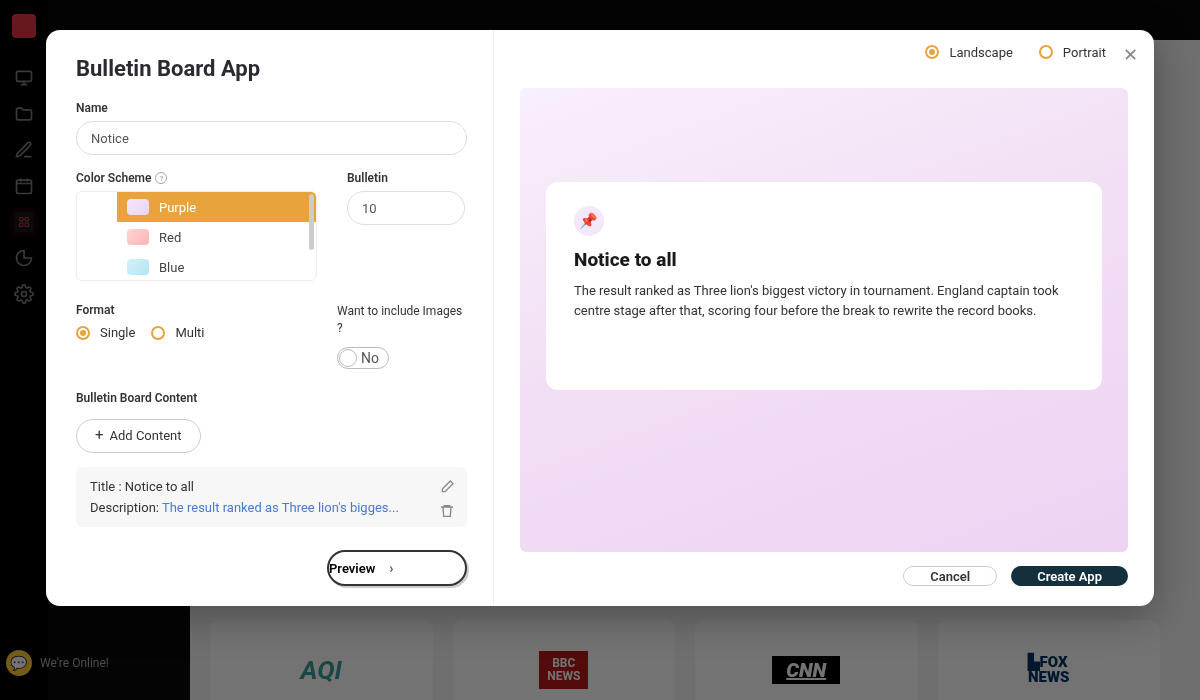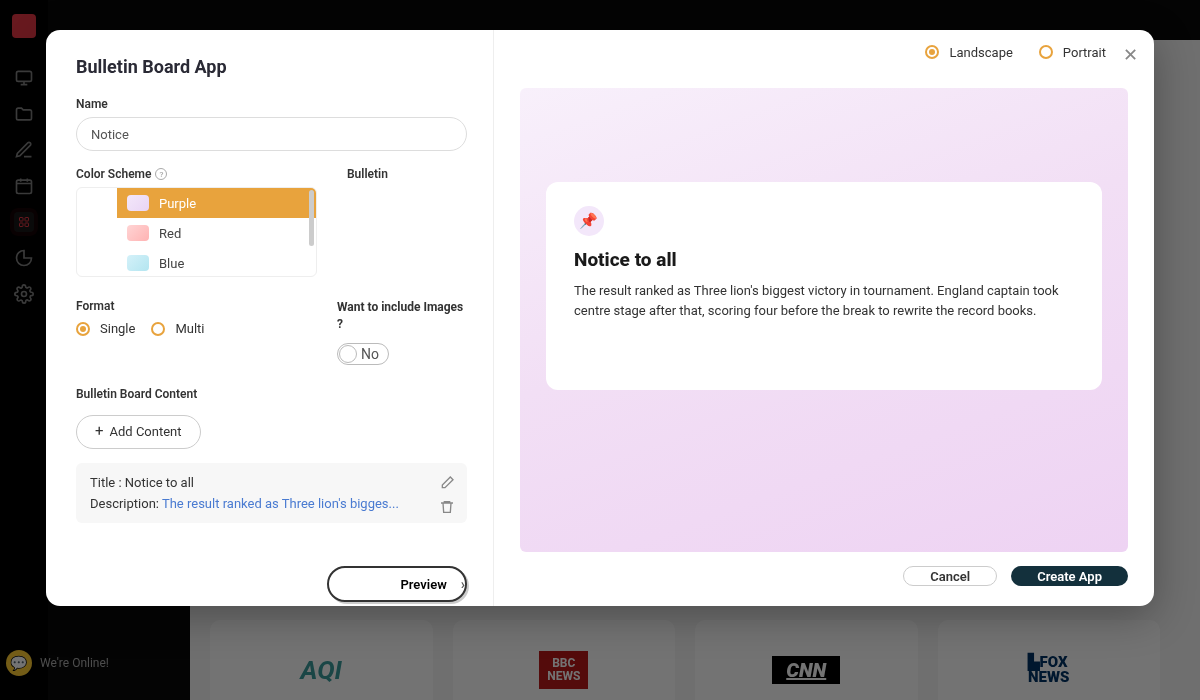--- a/index.html
+++ b/index.html
@@ -23,21 +23,21 @@
 .bg-card.fox span{ font-weight:900; font-size:15px; line-height:1; text-align:left; }
 .chat-badge { position:absolute; left:6px; bottom:24px; display:flex; align-items:center; gap:8px; color:#aaa; font-size:12px;}
 .chat-badge .dot { width:26px; height:26px; background:#ffcc33; border-radius:50%; display:flex; align-items:center; justify-content:center; color:#fff; font-size:14px;}
 .overlay { position:absolute; inset:0; background:rgba(0,0,0,0.55); }
 
 
 .modal { position:absolute; left:46px; top:30px; width:1108px; height:576px; background:#fff; border-radius:14px; display:flex; box-shadow:0 10px 40px rgba(0,0,0,0.3); }
 .modal-left { width:448px; padding:26px 26px 20px 30px; position:relative; border-right:1px solid #eee; }
 .modal-right { flex:1; padding:20px 26px 20px 26px; position:relative; display:flex; flex-direction:column; }
 
-.modal-title { font-size:18px; font-weight:700; color:#2a2a35; margin-bottom:20px; }
+.modal-title { font-size:22px; font-weight:700; color:#2a2a35; margin-bottom:20px; }
 
 .field-label { font-size:12px; font-weight:600; color:#333; margin-bottom:6px; display:flex; align-items:center; gap:4px;}
 .text-input { width:100%; height:34px; border:1px solid #ddd; border-radius:20px; padding:0 14px; font-size:13px; color:#555; outline:none; }
 
 .row { display:flex; gap:30px; margin-top:16px; }
 .col { flex:1; }
 .col-fixed { width:120px; }
 
 .color-list { border:1px solid #eee; border-radius:6px; overflow:hidden; position:relative; height:90px;padding-left:40px; }
 .color-list::after { content:""; position:absolute; right:2px; top:2px; width:5px; height:56px; background:#ccc; border-radius:3px; }
@@ -48,34 +48,34 @@
 .swatch.red { background:linear-gradient(135deg,#ffd4d4,#ffb3b3); }
 .swatch.blue { background:linear-gradient(135deg,#d4f1f9,#b3e5f0); }
 
 .duration-input { width:118px; height:34px; border:1px solid #ddd; border-radius:20px; padding:0 14px; font-size:13px; color:#555; outline:none;}
 
 .radio-row { display:flex; gap:16px; margin-top:8px; }
 .radio-opt { display:flex; align-items:center; gap:10px; font-size:13px; color:#333; cursor:pointer;}
 .radio-circle { width:14px; height:14px; border:2px solid #e8a33d; border-radius:50%; display:flex; align-items:center; justify-content:center;}
 .radio-circle.checked::after { content:""; width:6px; height:6px; background:#e8a33d; border-radius:50%; }
 
-.images-q { font-size:12px; font-weight:700; color:#333; line-height:1.4; }
+.images-q { font-size:12px; font-weight:400; color:#333; line-height:1.4; }
 .toggle { margin-top:10px; width:52px; height:22px; border:1px solid #bbb; border-radius:12px; display:flex; align-items:center; padding:1px; font-size:14px; color:#555; cursor:pointer; }
 .toggle .knob { width:18px; height:18px; background:#fff; border:1px solid #bbb; border-radius:50%; margin-right:4px;}
 
 .add-content-btn { margin-top:8px; height:34px; padding:0 18px; border:1px solid #ccc; border-radius:20px; background:#fff; display:inline-flex; align-items:center; gap:6px; font-size:13px; color:#333; cursor:pointer;}
 .plus-ic { font-size:15px; line-height:1; }
 
 .content-card { margin-top:14px; background:#f7f7f7; border-radius:6px; padding:12px 14px; position:relative; font-size:13px; color:#333;}
 .content-card .row1 { margin-bottom:6px; }
 .content-card .desc-text { color:#4a7bd1; }
 .edit-icon, .del-icon { position:absolute; right:12px; width:16px; height:16px; color:#888; cursor:pointer; }
 .edit-icon { top:12px; } .del-icon { top:36px; }
 
-.preview-btn { position:absolute; right:26px; bottom:4px; width:140px; height:36px; border:2px solid #333; border-radius:20px; background:#fff; display:flex; align-items:center; justify-content:flex-end; gap:14px; font-size:13px; font-weight:600; cursor:pointer; box-shadow:2px 2px 0 rgba(0,0,0,0.2); }
+.preview-btn { position:absolute; right:26px; bottom:20px; width:140px; height:36px; border:2px solid #333; border-radius:20px; background:#fff; display:flex; align-items:center; justify-content:flex-start; gap:14px; font-size:13px; font-weight:600; cursor:pointer; box-shadow:2px 2px 0 rgba(0,0,0,0.2); }
 .chev { font-size:14px; color:#555; }
 
 
 .orient-row { position:absolute; top:-2px; right:48px; display:flex; gap:26px; align-items:center; height:48px;}
 .close-x { position:absolute; top:14px; right:16px; font-size:18px; color:#888; cursor:pointer; }
 
 .preview-pane { flex:1; margin-top:38px; background:linear-gradient(160deg,#f8f0fb 0%,#f2dff5 45%,#eed3f3 100%); border-radius:6px; padding:94px 26px 30px; display:flex; align-items:flex-start; justify-content:center;}
 .preview-card { width:100%; max-width:580px; background:#fff; border-radius:12px; padding:24px 28px 70px; }
 .pin-badge { width:30px; height:30px; background:#f3e7fa; border-radius:50%; display:flex; align-items:center; justify-content:center; color:#a23bce; font-size:15px; margin-bottom:12px;}
 .preview-title { font-size:19px; font-weight:800; color:#1a1a1a; margin-bottom:10px; }
@@ -185,20 +185,21 @@
               <span>Red</span>
             </div>
           <div class="color-item">
               <div class="swatch blue"></div>
               <span>Blue</span>
             </div>
         </div>
       </div>
       <div class="col-fixed">
         <div class="field-label">Bulletin</div>
+        <input class="duration-input" value="10" style="">
       </div>
     </div>
 
     <div class="row" style="margin-top:22px;">
       <div class="col">
         <div class="field-label">Format</div>
         <div class="radio-row">
           <div class="radio-opt">
               <span class="radio-circle checked"></span>
               <span>Single</span>

